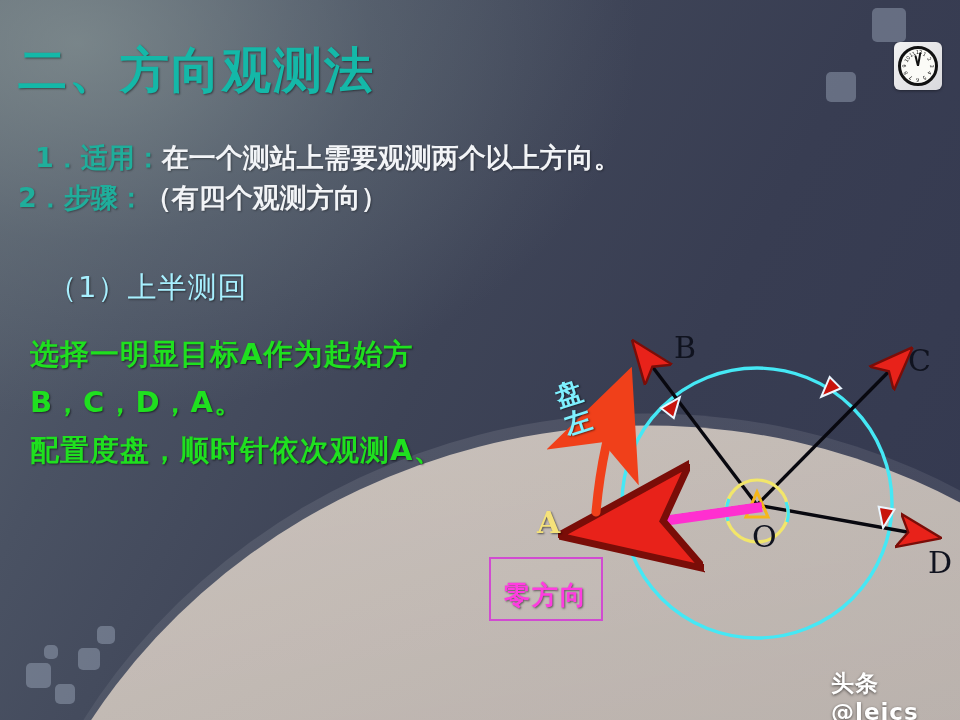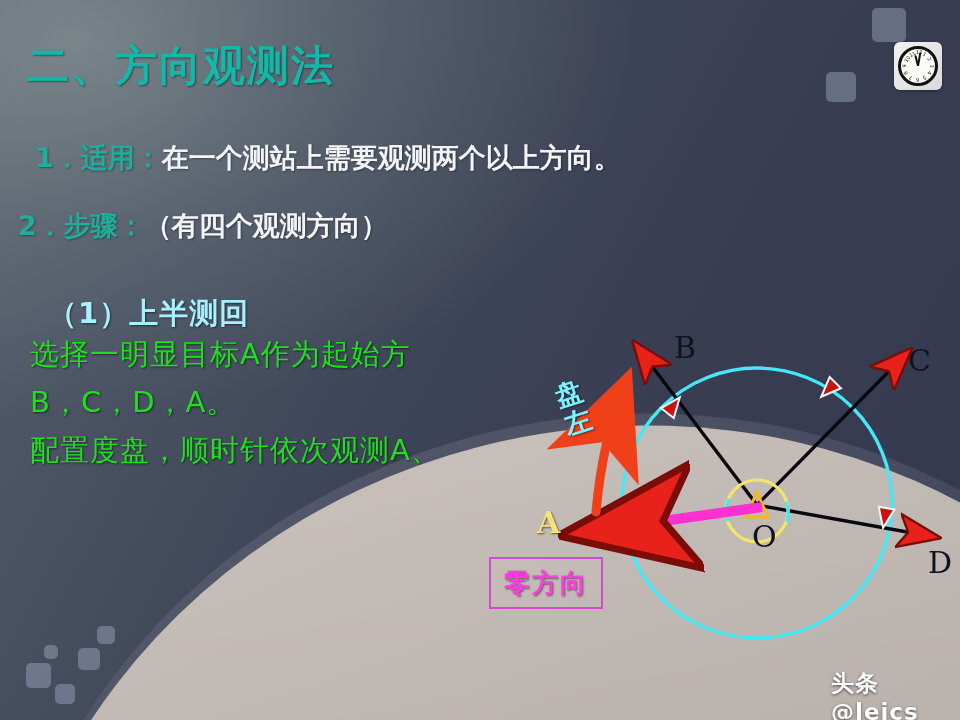--- a/index.html
+++ b/index.html
@@ -28,43 +28,43 @@
 
   
   .clockbox{position:absolute;left:894px;top:42px;width:48px;height:48px;border-radius:6px;
             background:linear-gradient(135deg,#f2f2f2,#d9d9dd);box-shadow:0 1px 3px rgba(0,0,0,.4);}
   .clockface{position:absolute;left:4px;top:4px;width:40px;height:40px;border-radius:50%;
              background:#fbfbf7;border:3px solid #111;box-sizing:border-box;}
   .tickn{position:absolute;font-size:5px;color:#111;font-family:"DejaVu Sans",sans-serif;}
   .hand{position:absolute;background:#111;transform-origin:bottom center;border-radius:1px;}
 
   
-  .title{position:absolute;left:27px;top:38px;font-size:42px;letter-spacing:2px;
+  .title{position:absolute;left:18px;top:38px;font-size:49px;letter-spacing:2px;
          color:#14b8a8;font-weight:700;text-shadow:1px 1px 2px rgba(0,0,0,.45);
          font-family:"DejaVu Sans","Liberation Sans",sans-serif;}
 
   .numline{position:absolute;font-size:27px;font-weight:700;color:#1fae9b;
            text-shadow:1px 1px 2px rgba(0,0,0,.35);white-space:nowrap;}
   .numline .white{color:#f2f4f7;font-weight:700;}
 
-  .sub{position:absolute;left:48px;top:268px;font-size:29px;font-weight:700;color:#a8f0ff;
-       text-shadow:1px 1px 2px rgba(0,0,0,.5);letter-spacing:1px;margin-top:26px;}
+  .sub{position:absolute;left:48px;top:268px;font-size:29px;font-weight:400;color:#a8f0ff;
+       text-shadow:1px 1px 2px rgba(0,0,0,.5);letter-spacing:1px;}
 
   .para{position:absolute;left:30px;top:330px;width:520px;font-size:29px;line-height:48px;
-        font-weight:400;color:#1fe01f;text-shadow:1px 1px 2px rgba(0,0,0,.55);letter-spacing:1px;}
+        font-weight:700;color:#1fe01f;text-shadow:1px 1px 2px rgba(0,0,0,.55);letter-spacing:1px;}
   .para div{white-space:nowrap;}
 
   
   .glabel{position:absolute;font-family:"DejaVu Serif","Liberation Serif",serif;
           font-size:30px;color:#10131f;font-weight:400;}
   .glabel.gold{color:#f5e27a;font-weight:700;text-shadow:1px 1px 2px rgba(0,0,0,.6);}
   .panzuo{position:absolute;left:560px;top:378px;font-size:27px;font-weight:700;color:#7ef0ff;
           line-height:30px;text-align:center;transform:rotate(-18deg);
           text-shadow:1px 1px 2px rgba(0,0,0,.55);}
-  .zerobox{position:absolute;left:489px;top:557px;padding:7px 13px 6px;border:2px solid #d14bd1;
+  .zerobox{position:absolute;left:489px;top:557px;padding:19px 13px 6px;border:2px solid #d14bd1;
            font-size:26px;font-weight:700;color:#ff3ce0;letter-spacing:2px;
            text-shadow:1px 1px 2px rgba(0,0,0,.5);background:rgba(255,255,255,.04);}
 
   .wm{position:absolute;left:795px;top:668px;font-size:23px;font-weight:700;color:#ffffff;
       text-shadow:0 1px 3px rgba(0,0,0,.6);letter-spacing:1px;margin-left:36px;}
 
   svg.diagram{position:absolute;left:0;top:0;width:960px;height:720px;overflow:visible;}
 </style>
 </head>
 <body>
@@ -100,21 +100,21 @@
       </div>
     <div class="hand" style="left:23px;top:10px;width:2px;height:14px;transform:rotate(10deg);"></div>
     <div class="hand" style="left:23px;top:13px;width:2px;height:11px;transform:rotate(-14deg);"></div>
   </div>
 
   <div class="title">二、方向观测法</div>
 
   <div class="numline" style="left:18px;top:140px;margin-left:17px;">
     <span>1．</span><span>适用：</span><span class="white">在一个测站上需要观测两个以上方向。</span>
   </div>
-  <div class="numline" style="left:18px;top:208px;">
+  <div class="numline" style="left:18px;top:180px;">
     <span>2．</span><span>步骤：</span><span class="white">（有四个观测方向）</span>
   </div>
 
   <div class="sub">（1）上半测回</div>
 
   <div class="para">
     <div>选择一明显目标A作为起始方</div>
     <div>B，C，D，A。</div>
     <div>配置度盘，顺时针依次观测A、</div>
   </div>

